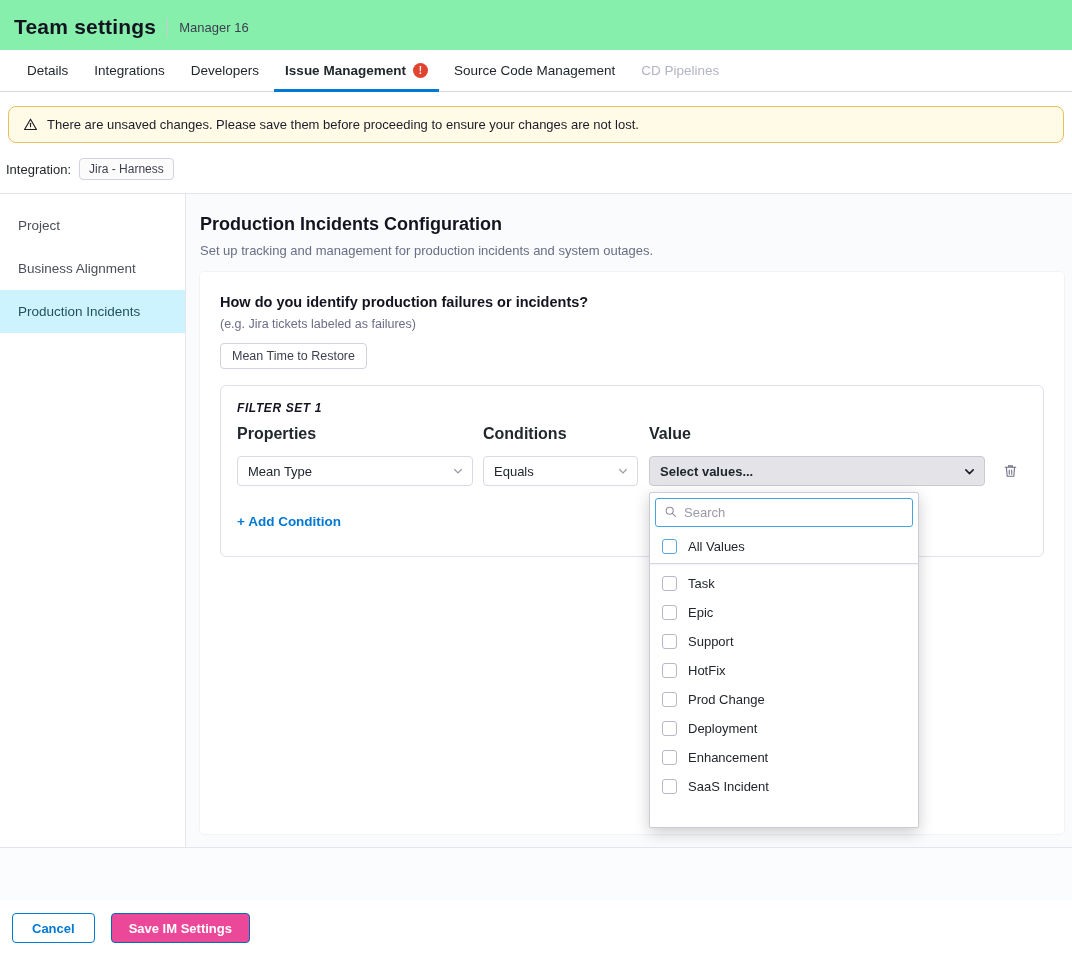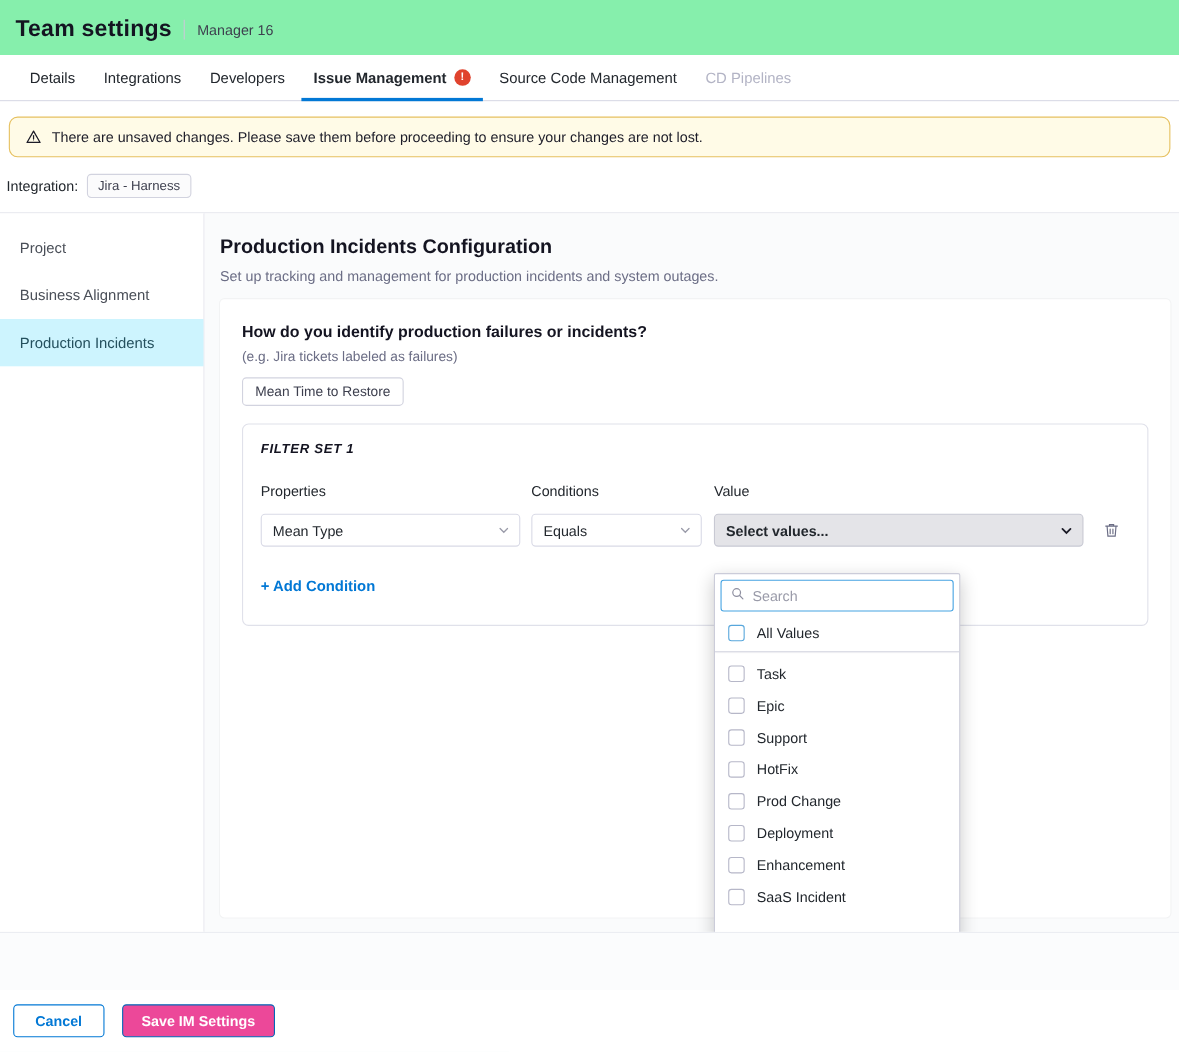--- a/index.html
+++ b/index.html
@@ -42,37 +42,37 @@
   .main-title { font-size:18px; font-weight:700; color:#141421; }
   .main-subtitle { font-size:13px; color:#6b6d85; margin-top:8px; }
 
   .card { background:#fff; margin-top:14px; border-radius:4px; padding:22px 20px; height:562px; position:relative; box-shadow:0 0 0 1px rgba(0,0,0,.03); }
   .question { font-size:14.5px; font-weight:700; color:#141421; }
   .hint { font-size:12.5px; color:#6b6d85; margin-top:7px; }
   .metric-chip { display:inline-block; margin-top:12px; border:1px solid #d2d3df; border-radius:4px; padding:5px 11px; font-size:12.5px; color:#3d3f4e; background:#fff; }
 
   .filter-card { margin-top:16px; border:1px solid #e0e1ea; border-radius:6px; padding:15px 16px 26px; }
   .filter-title { font-size:12px; font-weight:700; letter-spacing:.6px; color:#141421;font-style:italic; }
-  .filter-labels { display:flex; margin-top:24px; font-size:13px; font-weight:400; color:#22272d; }
+  .filter-labels { display:flex; margin-top:10px; font-size:16px; font-weight:700; color:#22272d; }
   .filter-row { display:flex; align-items:center; margin-top:13px; }
   .col-props { width:236px; margin-right:10px; }
   .col-conds { width:155px; margin-right:11px; }
   .col-value { width:336px; margin-right:14px; }
 
   .select { height:30px; border:1px solid #d9dae6; border-radius:4px; background:#fff; display:flex; align-items:center; justify-content:space-between; padding:0 8px 0 10px; font-size:13px; color:#22272d; cursor:pointer; }
   .select .chev { color:#9a9ba9; display:flex; }
   .value-wrap { position:relative; }
   .select.value-select { background:#e4e4e8; border-color:#c8c9d3; font-weight:600; }
   .select.value-select .chev { color:#1c1c28; }
 
   .trash-button { background:none; border:none; color:#6b6d85; cursor:pointer; padding:4px; display:flex; }
   .add-condition { margin-top:28px; display:inline-block; color:#0278d5; font-size:13.5px; font-weight:700; cursor:pointer; text-decoration:none; }
 
   
-  .dropdown-panel { position:absolute; top:54px; left:0; width:224px; height:336px; background:#fff; border:1px solid #cbccd9; border-radius:2px; box-shadow:0 5px 16px rgba(0,0,0,.2); z-index:10; overflow:hidden; font-weight:400; cursor:default; }
+  .dropdown-panel { position:absolute; top:36px; left:0; width:270px; height:336px; background:#fff; border:1px solid #cbccd9; border-radius:2px; box-shadow:0 5px 16px rgba(0,0,0,.2); z-index:10; overflow:hidden; font-weight:400; cursor:default; }
   .search-box { margin:5px; height:29px; border:1.5px solid #45a3e2; border-radius:3px; display:flex; align-items:center; padding:0 8px; gap:7px; background:#fff; }
   .search-box input { border:none; outline:none; flex:1; font-size:13px; font-family:"Liberation Sans", sans-serif; color:#22272d; background:transparent; min-width:0; }
   .search-box input::placeholder { color:#9a9ba9; }
   .option { display:flex; align-items:center; gap:11px; padding:7px 12px; font-size:13px; color:#22272d; cursor:pointer; }
   .option-all { padding-bottom:9px; border-bottom:1px solid #d4d5e0; box-shadow:0 1px 2px rgba(0,0,0,.06); margin-bottom:5px; }
   .checkbox { width:15px; height:15px; border:1px solid #b6b7c8; border-radius:3px; background:#fff; flex:none; }
   .option-all .checkbox { border-color:#58a7dc; }
 
   
   .bottom-spacer { height:52px; background:#fbfcfd; flex:none; }

